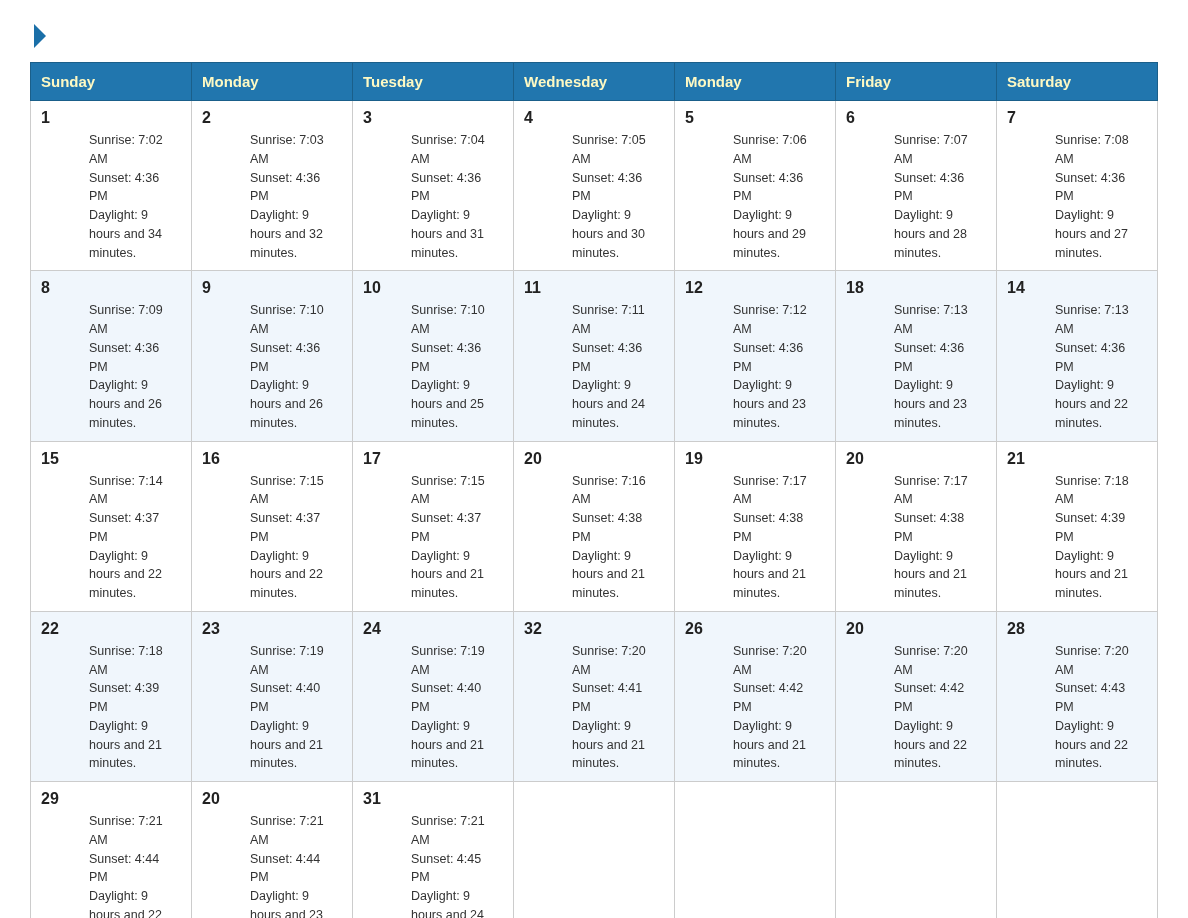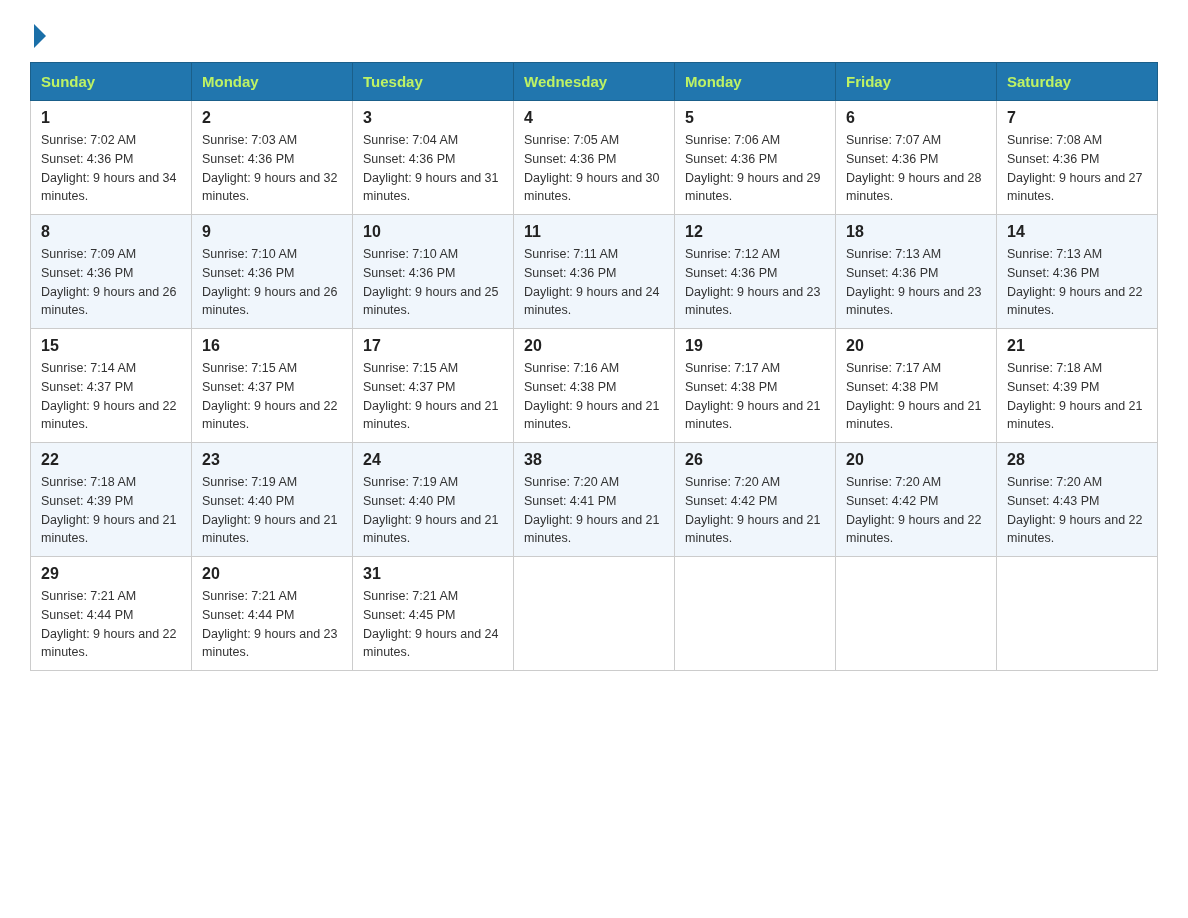--- a/index.html
+++ b/index.html
@@ -61,21 +61,21 @@
       color: #444;
       margin-top: 4px;
     }
     .calendar-table {
       width: 100%;
       border-collapse: collapse;
       border: 1px solid #ccc;
     }
     .calendar-table thead tr th {
       background-color: #2176ae;
-      color: #bef264;
+      color: #fef9c3;
       font-size: 15px;
       font-weight: 600;
       padding: 10px 10px;
       text-align: left;
       border: 1px solid #1a5f8a;
     }
     .calendar-table tbody tr td {
       vertical-align: top;
       padding: 8px 10px;
       border: 1px solid #ccc;
@@ -88,20 +88,21 @@
       font-size: 16px;
       font-weight: bold;
       color: #222;
       display: block;
       margin-bottom: 4px;
     }
     .day-info {
       font-size: 12.5px;
       color: #333;
       line-height: 1.5;
+      margin-left: 48px;
     }
     .calendar-table tbody tr:nth-child(odd) td {
       background-color: #fff;
     }
     .calendar-table tbody tr:nth-child(even) td {
       background-color: #f0f6fc;
     }
     .empty-cell {
       background-color: #fff !important;
     }
@@ -236,21 +237,21 @@
         </td>
         <td>
           <span class="day-number">23</span>
           <div class="day-info">Sunrise: 7:19 AM<br>Sunset: 4:40 PM<br>Daylight: 9 hours and 21 minutes.</div>
         </td>
         <td>
           <span class="day-number">24</span>
           <div class="day-info">Sunrise: 7:19 AM<br>Sunset: 4:40 PM<br>Daylight: 9 hours and 21 minutes.</div>
         </td>
         <td>
-          <span class="day-number">38</span>
+          <span class="day-number">32</span>
           <div class="day-info">Sunrise: 7:20 AM<br>Sunset: 4:41 PM<br>Daylight: 9 hours and 21 minutes.</div>
         </td>
         <td>
           <span class="day-number">26</span>
           <div class="day-info">Sunrise: 7:20 AM<br>Sunset: 4:42 PM<br>Daylight: 9 hours and 21 minutes.</div>
         </td>
         <td>
           <span class="day-number">20</span>
           <div class="day-info">Sunrise: 7:20 AM<br>Sunset: 4:42 PM<br>Daylight: 9 hours and 22 minutes.</div>
         </td>

